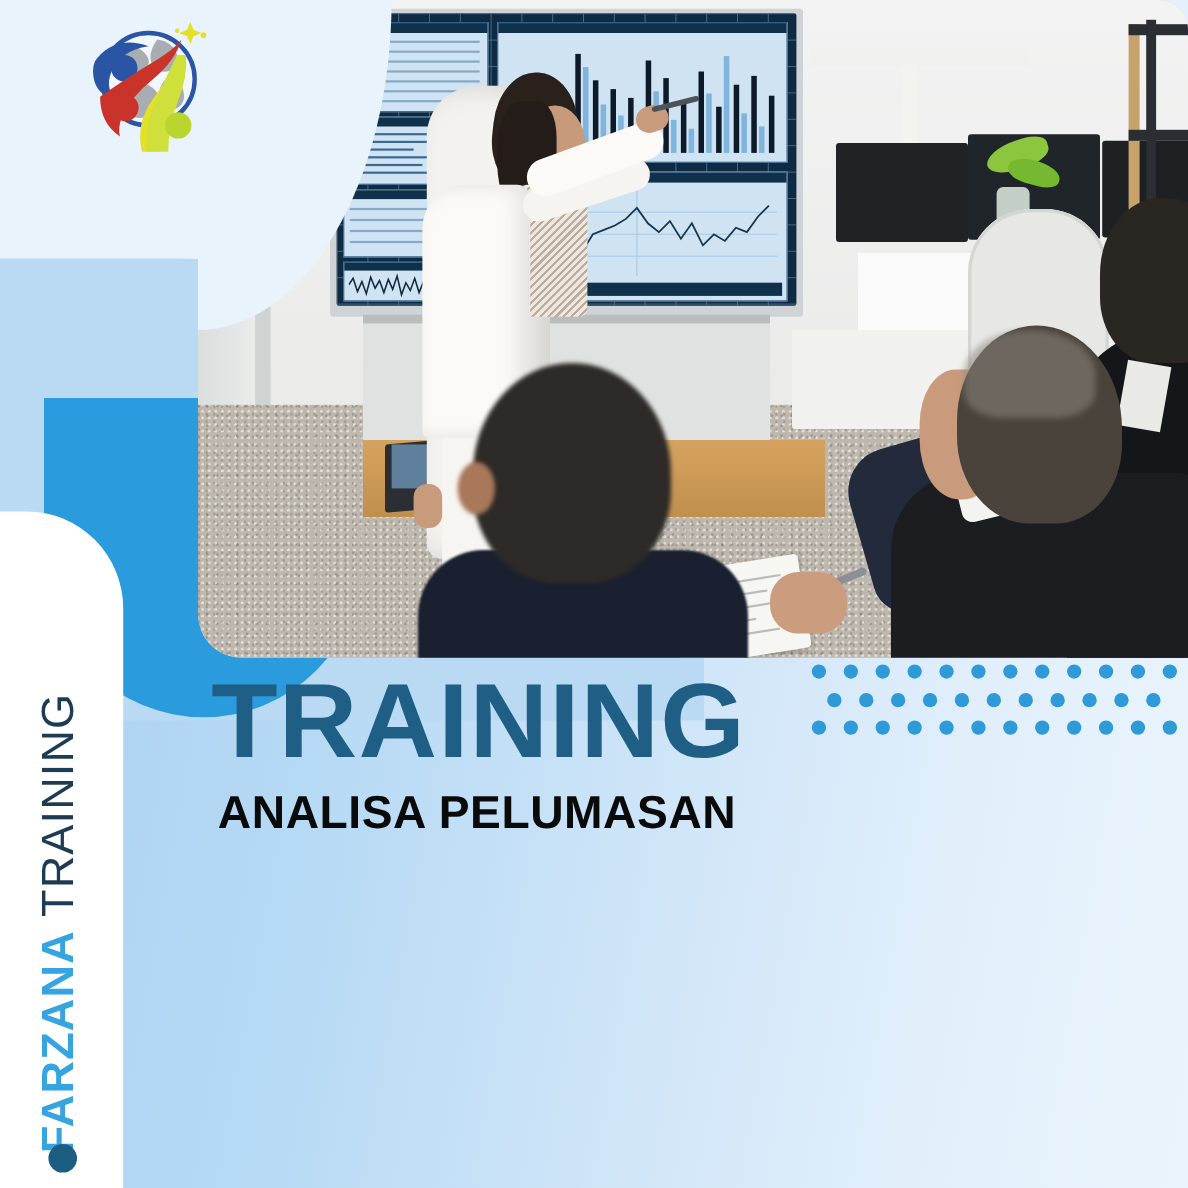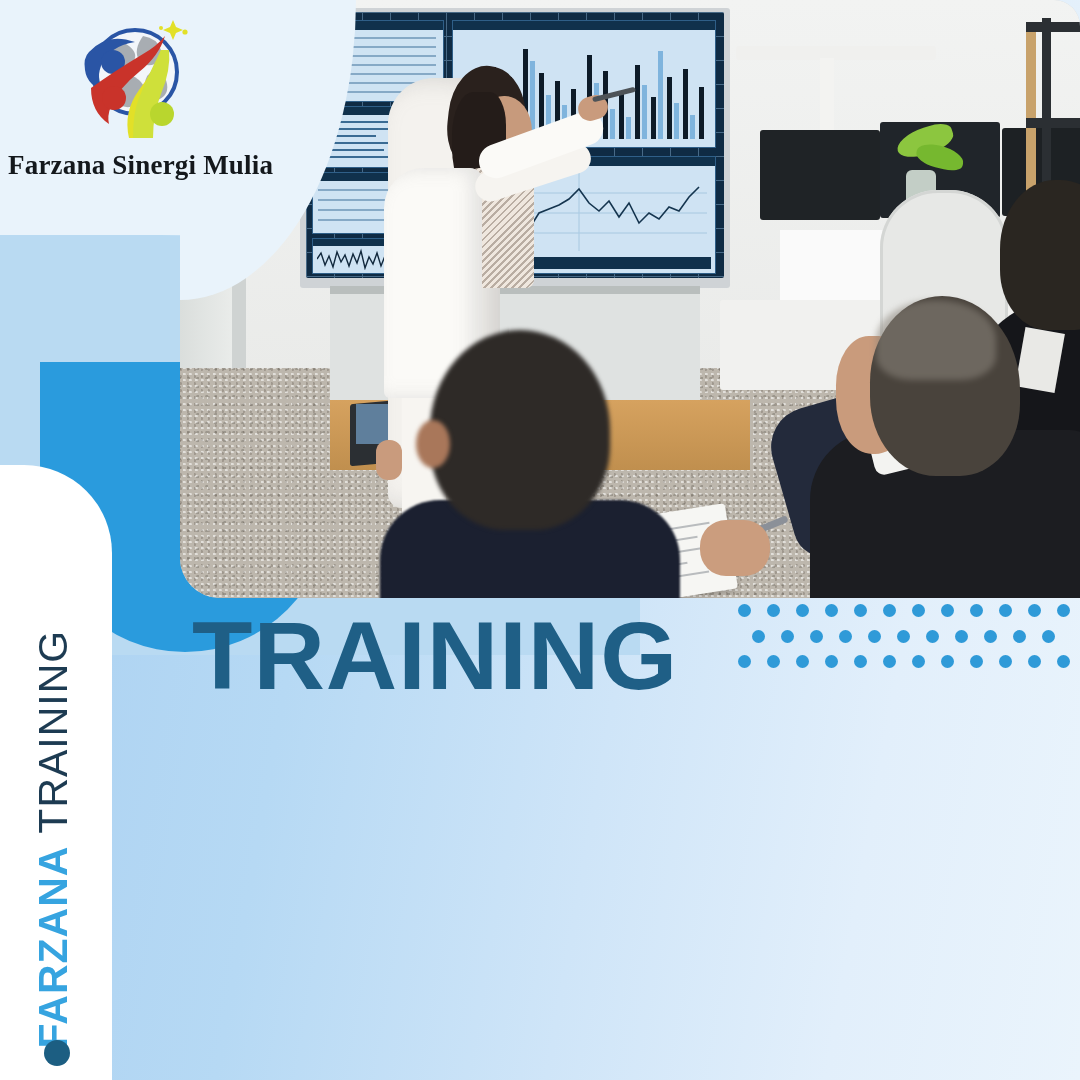--- a/index.html
+++ b/index.html
@@ -433,21 +433,20 @@
 
         <path d="M60 124 q-6 -26 10 -48 q14 -18 22 -40 q2 22 -8 44 q-10 24 -8 44z" fill="#e2e028"></path>
         <path d="M92 36 q-14 28 -22 48 q-6 14 -6 40 l20 0 q0 -24 8 -44 q10 -24 8 -44z" fill="#cfe03a"></path>
         <circle cx="93" cy="100" r="12" fill="#b9d62e"></circle>
 
         <path d="M104 6 l3 7 l7 3 l-7 3 l-3 7 l-3 -7 l-7 -3 l7 -3z" fill="#e2e028"></path>
         <circle cx="116" cy="18" r="2.6" fill="#e2e028"></circle>
         <circle cx="92" cy="14" r="2" fill="#e2e028"></circle>
       </svg>
     </div>
-    <div class="logo-text">Farzana Sinergi Mulia</div>
   </div>
 
   <div class="dots">
     <span class="dot" style="left:0px;top:0px"></span>
       <span class="dot" style="left:29px;top:0px"></span>
     <span class="dot" style="left:58px;top:0px"></span>
       <span class="dot" style="left:87px;top:0px"></span>
     <span class="dot" style="left:116px;top:0px"></span>
       <span class="dot" style="left:145px;top:0px"></span>
     <span class="dot" style="left:174px;top:0px"></span>
@@ -477,19 +476,20 @@
       <span class="dot" style="left:145px;top:51px"></span>
     <span class="dot" style="left:174px;top:51px"></span>
       <span class="dot" style="left:203px;top:51px"></span>
     <span class="dot" style="left:232px;top:51px"></span>
       <span class="dot" style="left:261px;top:51px"></span>
     <span class="dot" style="left:290px;top:51px"></span>
       <span class="dot" style="left:319px;top:51px"></span>
   </div>
 
   <div class="title">TRAINING</div>
+  <div class="subtitle">ANALISA PELUMASAN</div>
 
   <div class="vbrand">
     <span class="b1">FARZANA</span><span style="display:inline-block;width:12px"></span><span class="b2">TRAINING</span>
   </div>
   <div class="brand-dot"></div>
 
 </div>
 
 </body></html>

